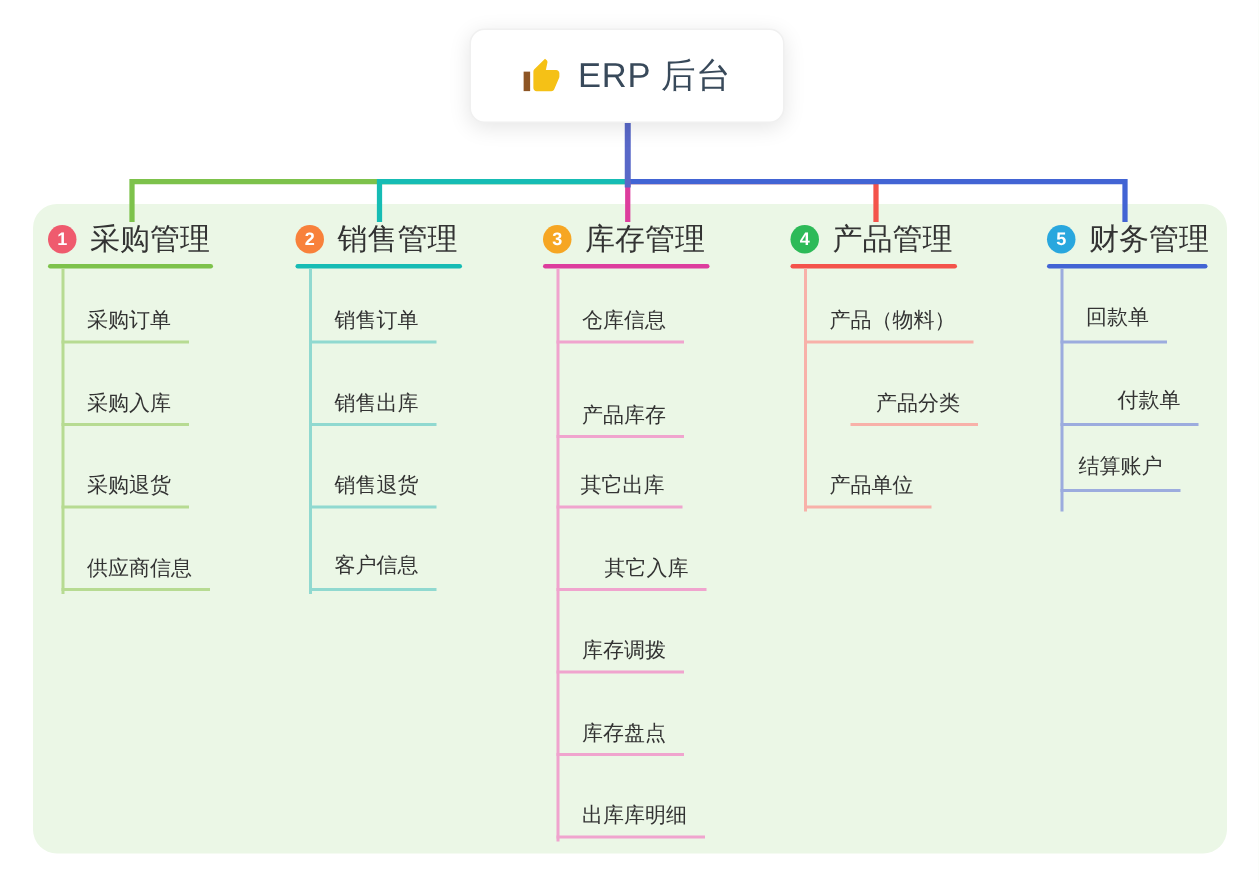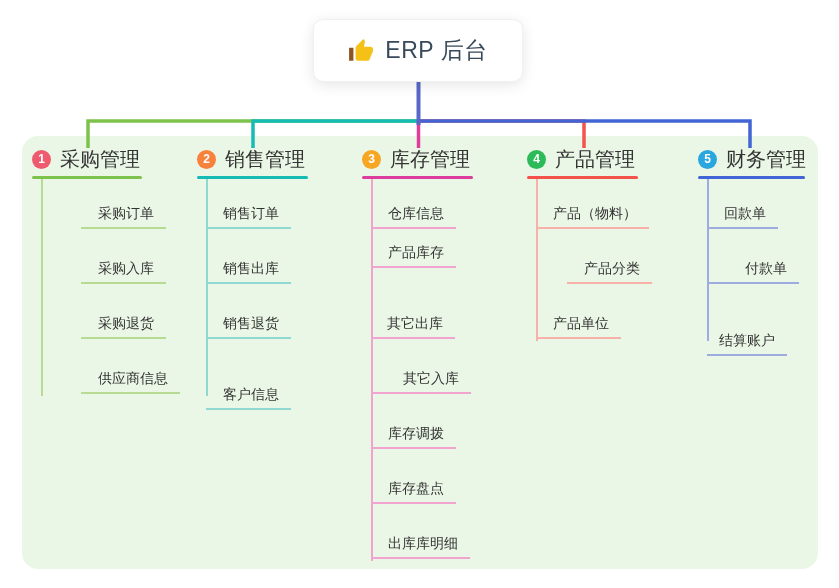--- a/index.html
+++ b/index.html
@@ -31,29 +31,29 @@
   .branch-label{font-size:20px;color:#333333;white-space:nowrap;}
   .branch-underline{position:absolute;left:0;top:28px;height:3px;width:100%;border-radius:2px;}
   .kids-line{position:absolute;left:9px;top:31px;width:2px;}
   .kid{
     position:absolute;left:9px;white-space:nowrap;
     font-size:14px;color:#333333;line-height:20px;
     padding:0 12px 4px 17px;border-bottom:2px solid;
   }
   
   .b1 .badge{background:#ef5b6e;} .b1 .branch-underline{background:#7dc24b;}
-  .b1 .kids-line{background:#b7db92;} .b1 .kid{border-color:#b7db92;margin-left:40px;}
+  .b1 .kids-line{background:#b7db92;} .b1 .kid{border-color:#b7db92;}
   .b2 .badge{background:#f8813b;} .b2 .branch-underline{background:#16bcb4;}
   .b2 .kids-line{background:#90d9d0;} .b2 .kid{border-color:#90d9d0;}
   .b3 .badge{background:#f6a623;} .b3 .branch-underline{background:#dd3d9d;}
   .b3 .kids-line{background:#f0a4ce;} .b3 .kid{border-color:#f0a4ce;}
   .b4 .badge{background:#2dba58;} .b4 .branch-underline{background:#f4534b;}
   .b4 .kids-line{background:#f8b1a9;} .b4 .kid{border-color:#f8b1a9;}
   .b5 .badge{background:#29a7de;} .b5 .branch-underline{background:#4264d4;}
-  .b5 .kids-line{background:#9cacde;} .b5 .kid{border-color:#9cacde;}
+  .b5 .kids-line{background:#9cacde;} .b5 .kid{border-color:#9cacde;font-family:Liberation Mono, monospace;}
 </style>
 </head>
 <body>
 
 <div class="canvas">
 
   <div class="panel"></div>
 
   <svg class="connectors" width="839" height="588" viewBox="0 0 839 588">
     <path d="M418.5,121 H88 V148" fill="none" stroke="#7dc24b" stroke-width="3.5"></path>
@@ -90,32 +90,32 @@
   <div class="branch b2" style="left:197px;width:111px;">
     <div class="branch-head">
       <span class="badge">2</span>
       <span class="branch-label">销售管理</span>
     </div>
     <div class="branch-underline"></div>
     <div class="kids-line" style="height:217px;"></div>
     <div class="kid" style="top:55px;">销售订单</div>
     <div class="kid" style="top:110px;">销售出库</div>
     <div class="kid" style="top:165px;">销售退货</div>
-    <div class="kid" style="top:236px;">客户信息</div>
+    <div class="kid" style="top:220px;font-family:Liberation Mono, monospace;">客户信息</div>
   </div>
 
   <div class="branch b3" style="left:362px;width:111px;">
     <div class="branch-head">
       <span class="badge">3</span>
       <span class="branch-label">库存管理</span>
     </div>
     <div class="branch-underline"></div>
     <div class="kids-line" style="height:382px;"></div>
     <div class="kid" style="top:55px;">仓库信息</div>
-    <div class="kid" style="top:94px;">产品库存</div>
+    <div class="kid" style="top:118px;">产品库存</div>
     <div class="kid" style="top:165px;padding-left:16px;">其它出库</div>
     <div class="kid" style="top:220px;padding-left:32px;">其它入库</div>
     <div class="kid" style="top:275px;">库存调拨</div>
     <div class="kid" style="top:330px;">库存盘点</div>
     <div class="kid" style="top:385px;text-align:center;">出库库明细</div>
   </div>
 
   <div class="branch b4" style="left:527px;width:111px;">
     <div class="branch-head">
       <span class="badge">4</span>
@@ -130,16 +130,16 @@
 
   <div class="branch b5" style="left:698px;width:107px;">
     <div class="branch-head">
       <span class="badge">5</span>
       <span class="branch-label">财务管理</span>
     </div>
     <div class="branch-underline"></div>
     <div class="kids-line" style="height:162px;"></div>
     <div class="kid" style="top:55px;">回款单</div>
     <div class="kid" style="top:110px;padding-left:38px;">付款单</div>
-    <div class="kid" style="top:182px;padding-left:12px;">结算账户</div>
+    <div class="kid" style="top:154px;padding-left:12px;">结算账户</div>
   </div>
 
 </div>
 
 </body></html>

